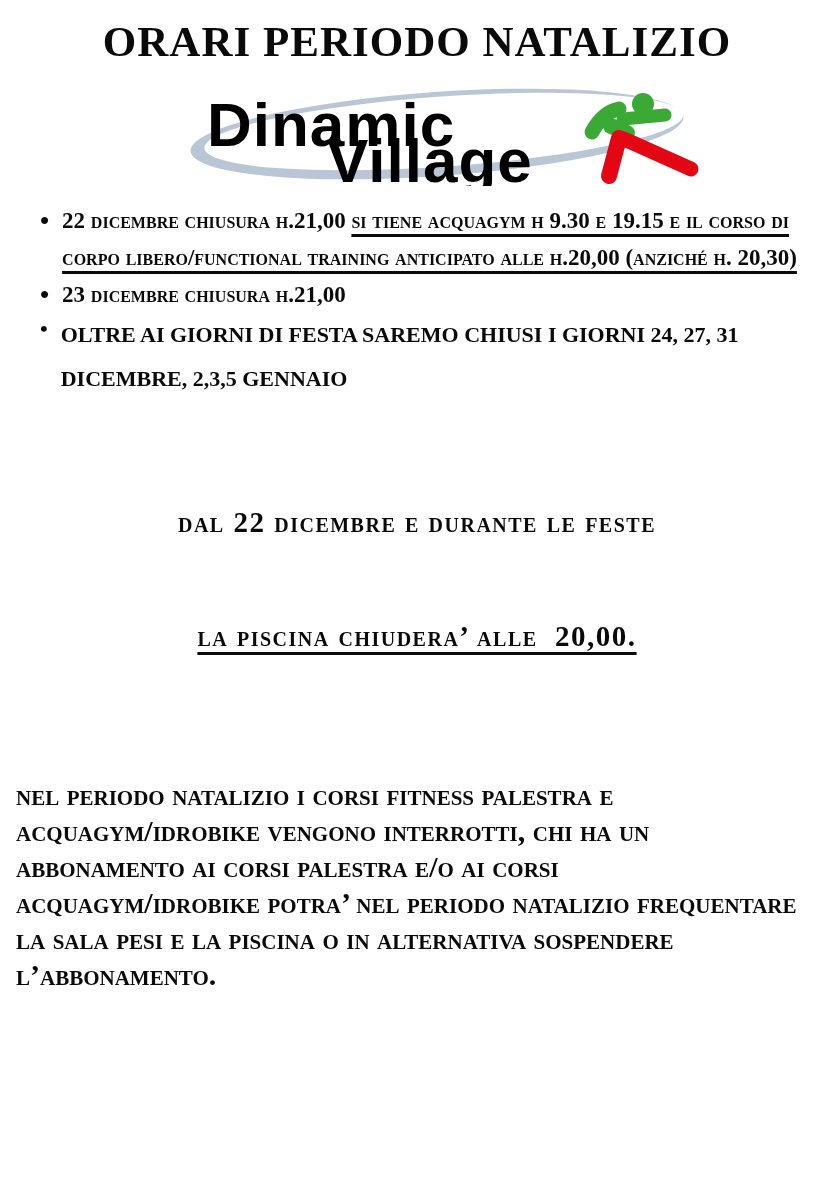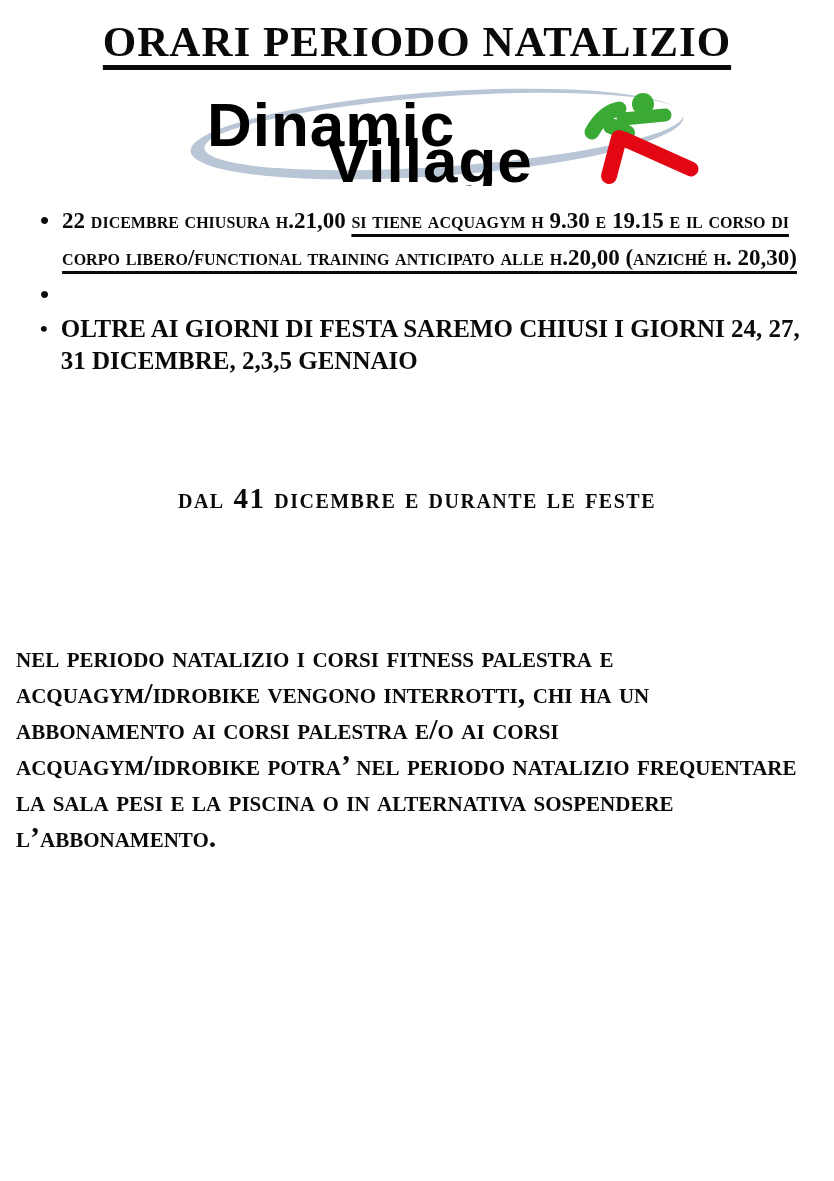--- a/index.html
+++ b/index.html
@@ -15,21 +15,20 @@
   }
   
   .title{
     margin:16px 10px 0 10px;
     text-align:center;
     font-size:43px;
     letter-spacing:1px;
     line-height:1.2;
   }
   .title .u-title{
-    text-decoration:underline;
     text-decoration-thickness:5px;
     text-underline-offset:9px;
   }
   
   .logo-wrap{
     width:520px;height:98px;
     margin:20px auto 0 auto;
     position:relative;left:28px;
   }
   .logo-wrap svg{display:block;width:100%;height:100%;}
@@ -52,22 +51,22 @@
     padding-right:13px;
   }
   .bullet-text{
     font-variant:small-caps;
     font-size:23px;
     line-height:37px;
   }
   li.small .bullet-dot{font-size:22px;line-height:32px;}
   li.small .bullet-text{
     font-variant:normal;
-    font-size:25px;
-    line-height:32px;
+    font-size:22px;
+    line-height:44px;
   }
   .u{
     text-decoration:underline;
     text-decoration-thickness:3px;
     text-underline-offset:6px;
   }
   
   .pool{
     margin-top:26px;
     text-align:center;
@@ -117,26 +116,28 @@
     </svg>
   </div>
 
   <ul class="bullets">
     <li>
       <span class="bullet-dot">•</span>
       <span class="bullet-text"><span>22 dicembre chiusura h.21,00 </span><span class="u">si tiene acquagym h 9.30 e 19.15 e il corso di corpo libero/functional training anticipato alle h.20,00 (anziché h. 20,30)</span></span>
     </li>
     <li>
       <span class="bullet-dot">•</span>
+      <span class="bullet-text"><span>23 dicembre chiusura h.21,00</span><span class="u"></span></span>
     </li>
     <li class="small">
       <span class="bullet-dot">•</span>
       <span class="bullet-text"><span>OLTRE AI GIORNI DI FESTA SAREMO CHIUSI I GIORNI 24, 27, 31 DICEMBRE, 2,3,5 GENNAIO</span><span class="u"></span></span>
     </li>
   </ul>
 
   <div class="pool">
-    <div>dal 41 dicembre e durante le feste</div>
+    <div>dal 22 dicembre e durante le feste</div>
+    <div><span class="u">la piscina chiudera’ alle  20,00.</span></div>
   </div>
 
   <div class="para">nel periodo natalizio i corsi fitness palestra e acquagym/idrobike vengono interrotti, chi ha un abbonamento ai corsi palestra e/o ai corsi acquagym/idrobike potra’ nel periodo natalizio frequentare la sala pesi e la piscina o in alternativa sospendere l’abbonamento.</div>
 
 </div>
 
 </body></html>

